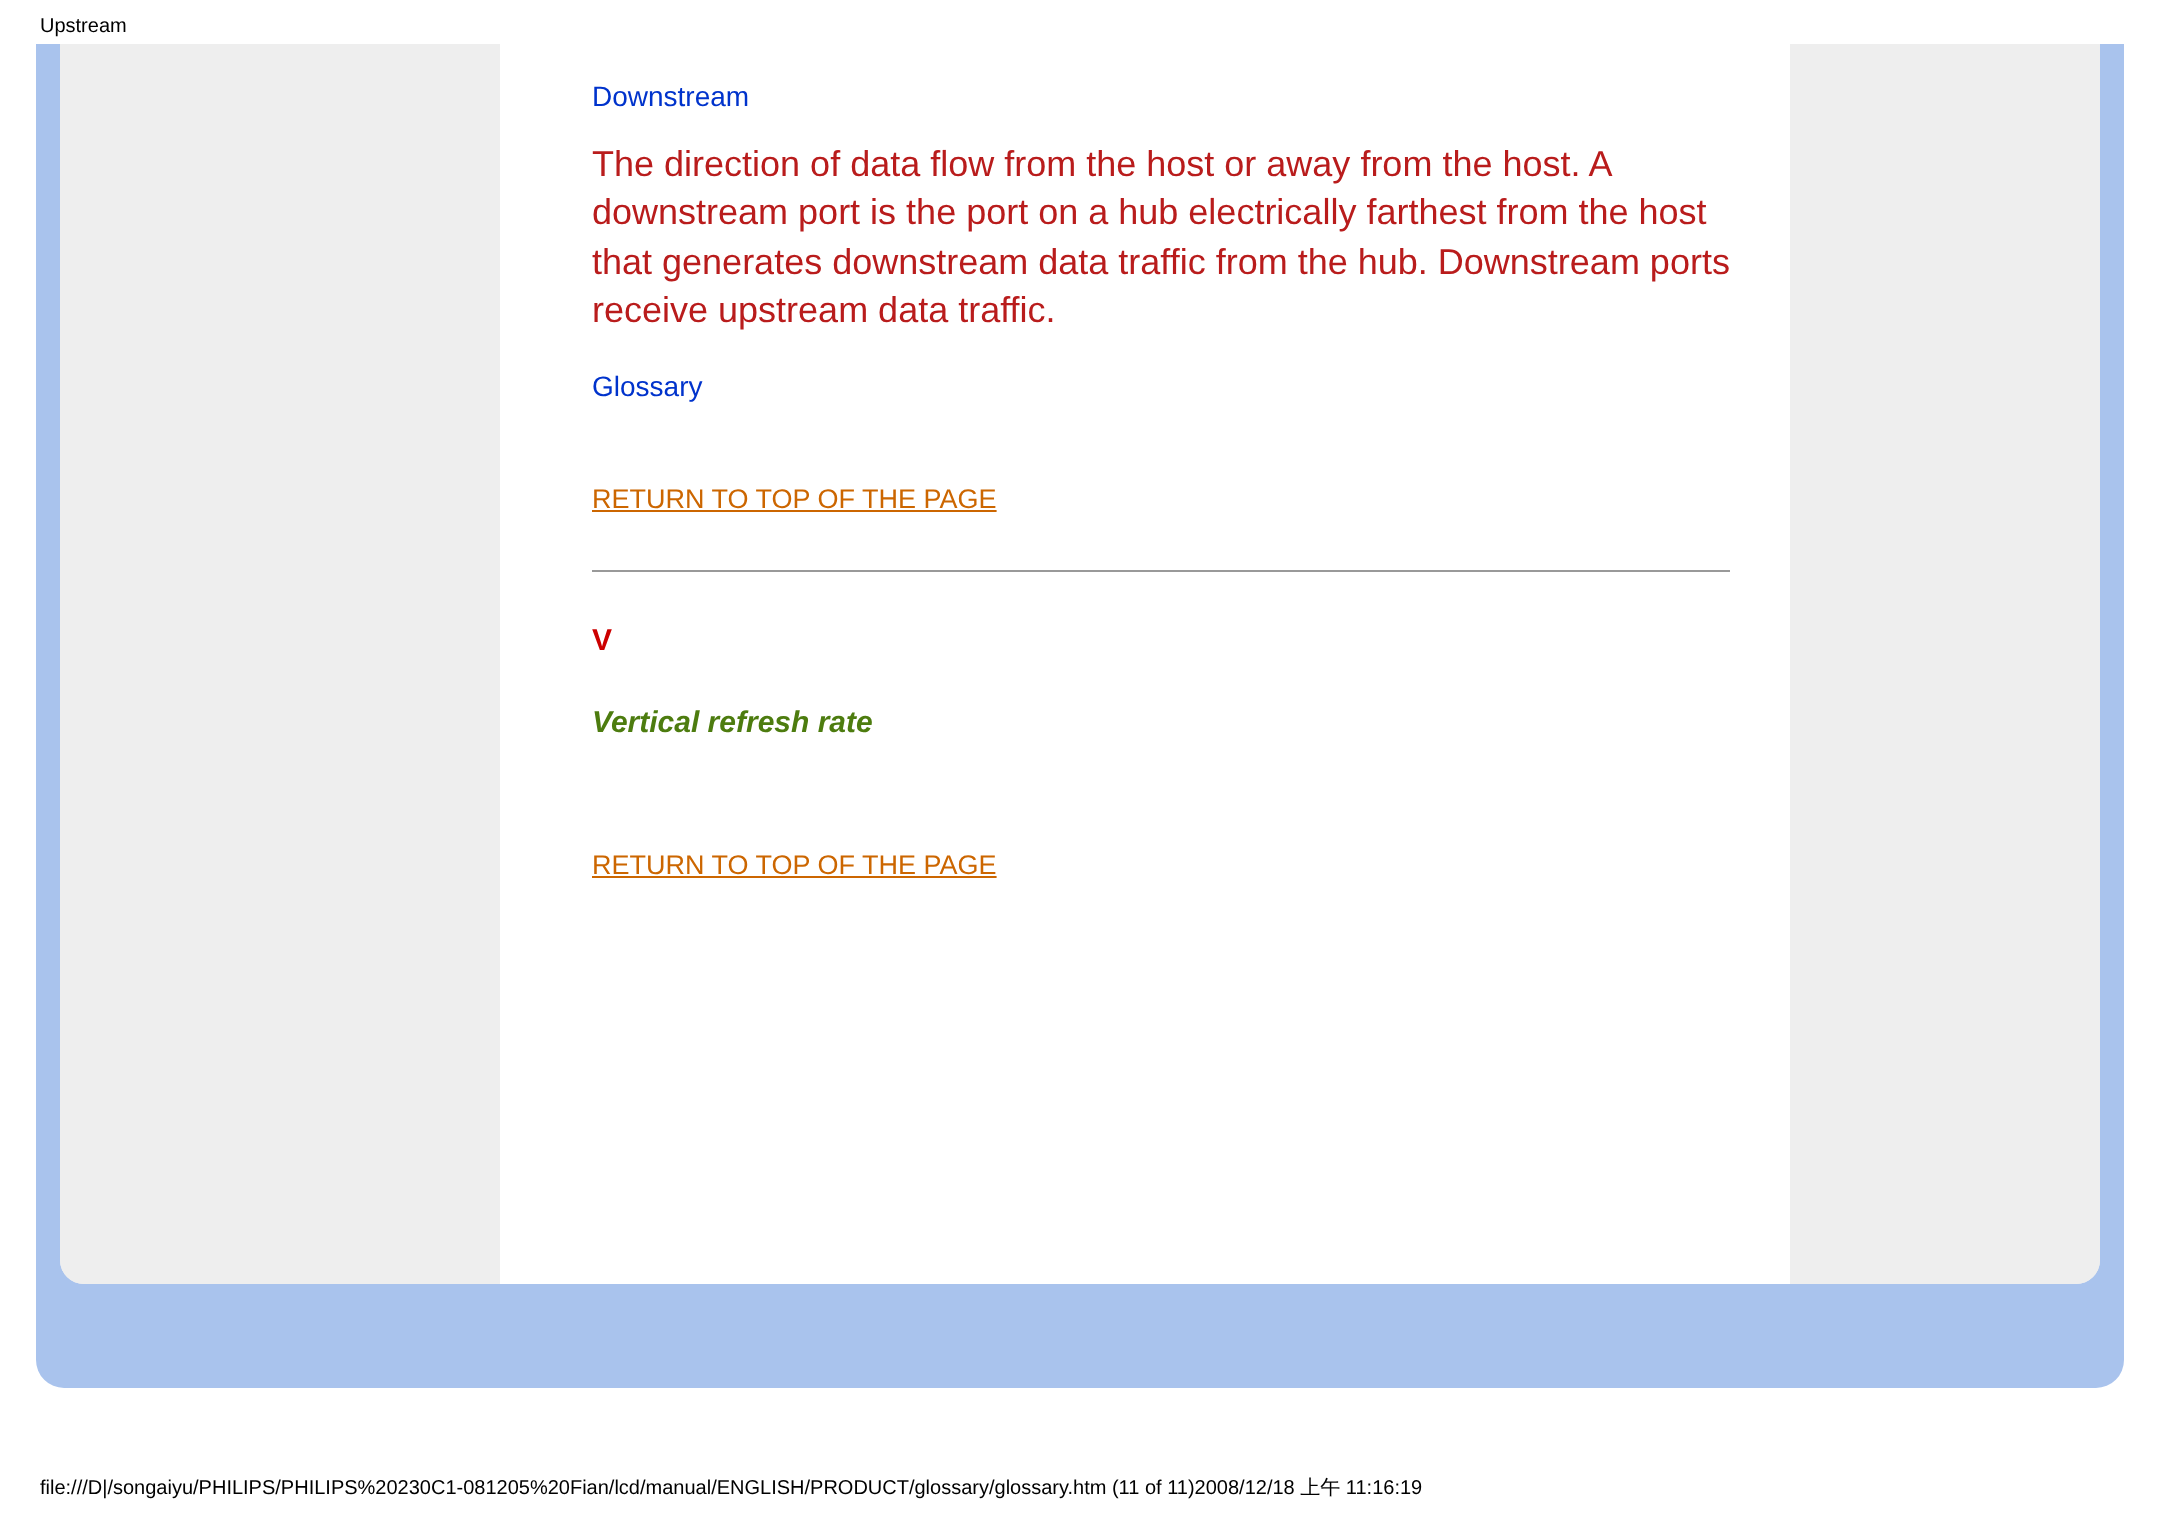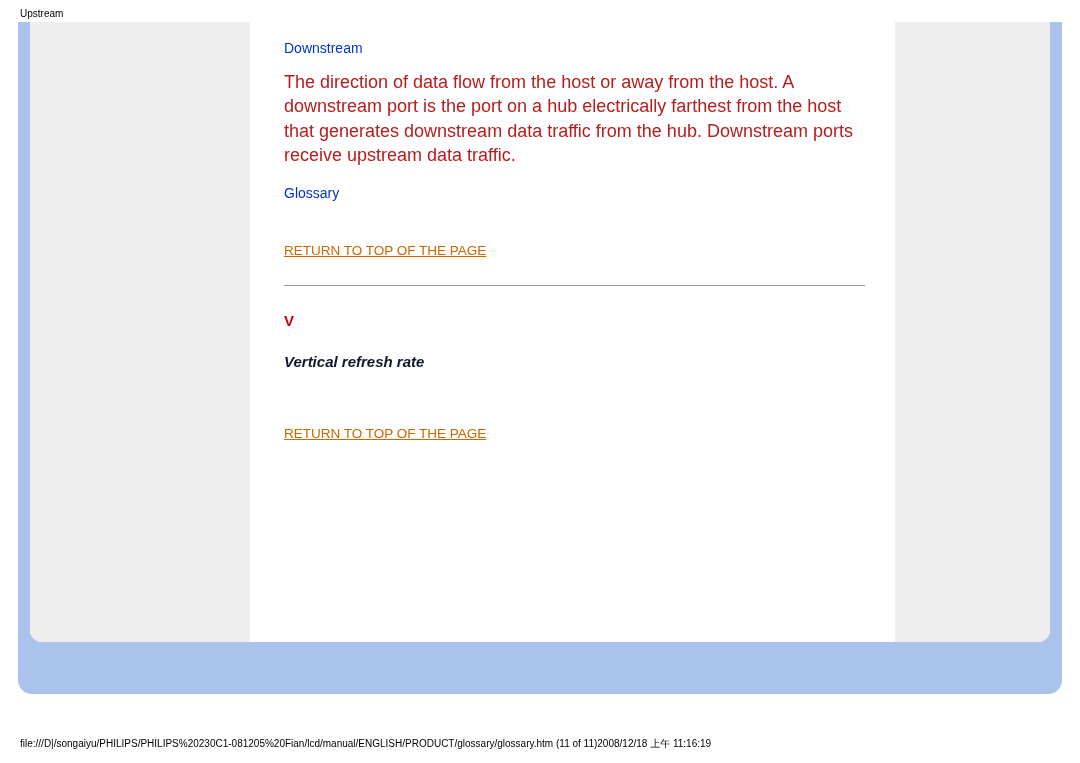--- a/index.html
+++ b/index.html
@@ -56,21 +56,21 @@
       background: #eeeeee;
       border-radius: 0 0 12px 0;
     }
     .center-content {
       position: absolute;
       left: 220px;
       right: 155px;
       top: 0;
       bottom: 0;
       background: #ffffff;
-      padding: 18px 30px 18px 34px;
+      padding: 18px 30px 18px 46px;
       overflow: hidden;
     }
     .term-heading {
       color: #0033cc;
       font-size: 14px;
       margin-bottom: 14px;
     }
     .body-text {
       color: #b91c1c;
       font-size: 18px;
@@ -95,21 +95,21 @@
     .section-letter {
       color: #cc0000;
       font-weight: bold;
       font-size: 15px;
       margin-bottom: 24px;
     }
     .term-heading-bold {
       font-weight: bold;
       font-style: italic;
       font-size: 15px;
-      color: #0f172a;
+      color: #4d7c0f;
       margin-bottom: 7px;
     }
     .footer-path {
       position: absolute;
       bottom: 12px;
       left: 20px;
       font-size: 10px;
       color: #000;
     }
   </style>

